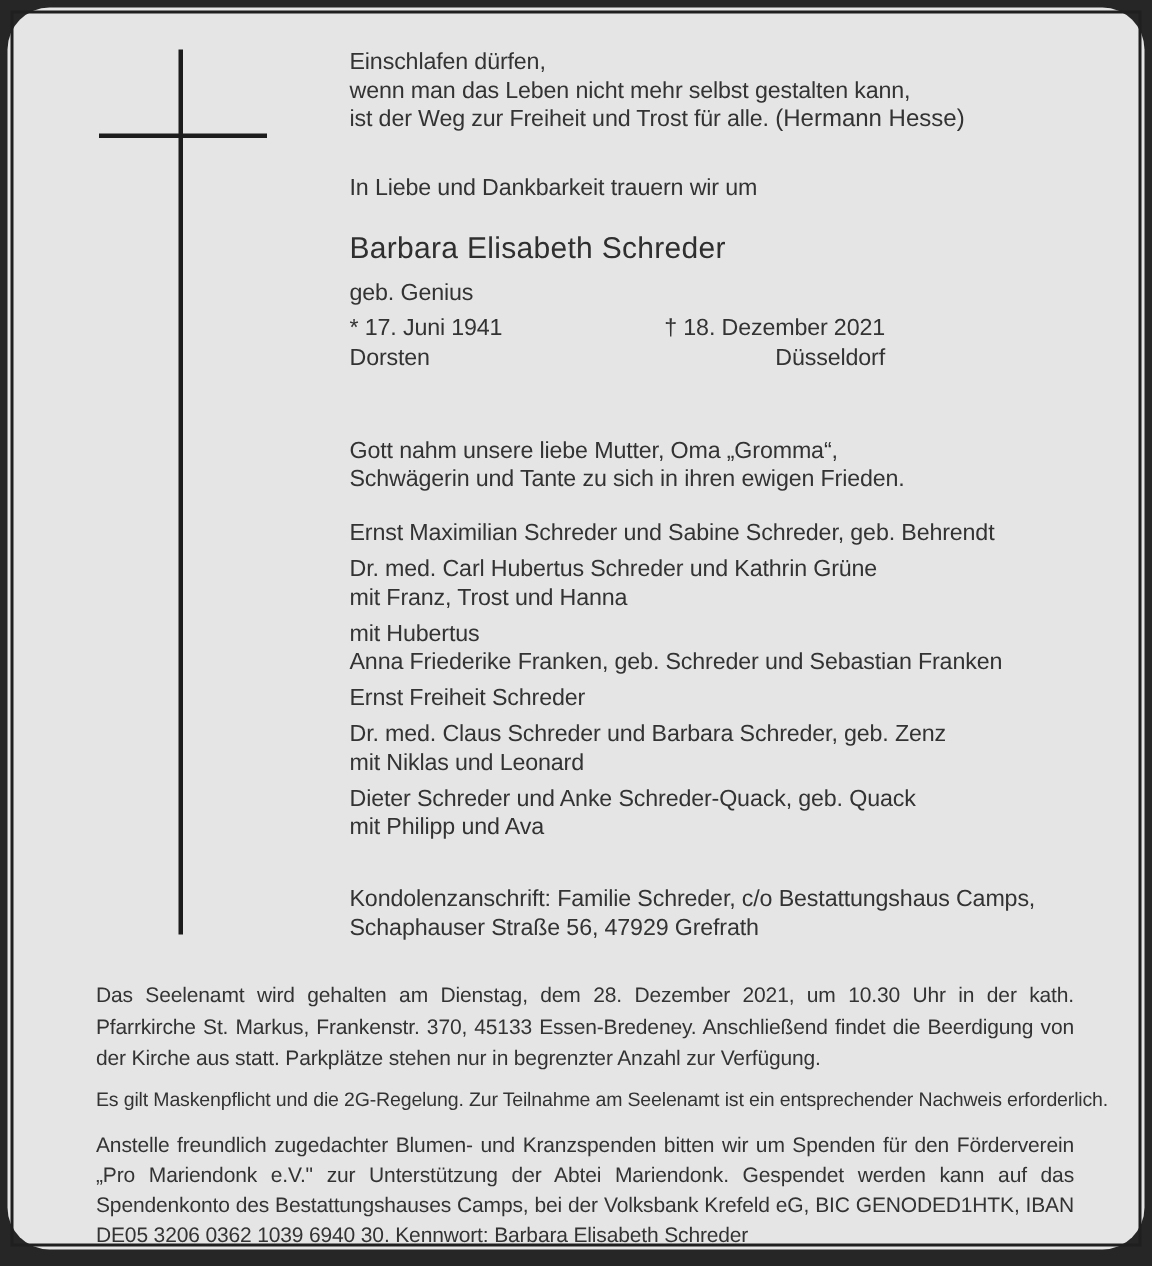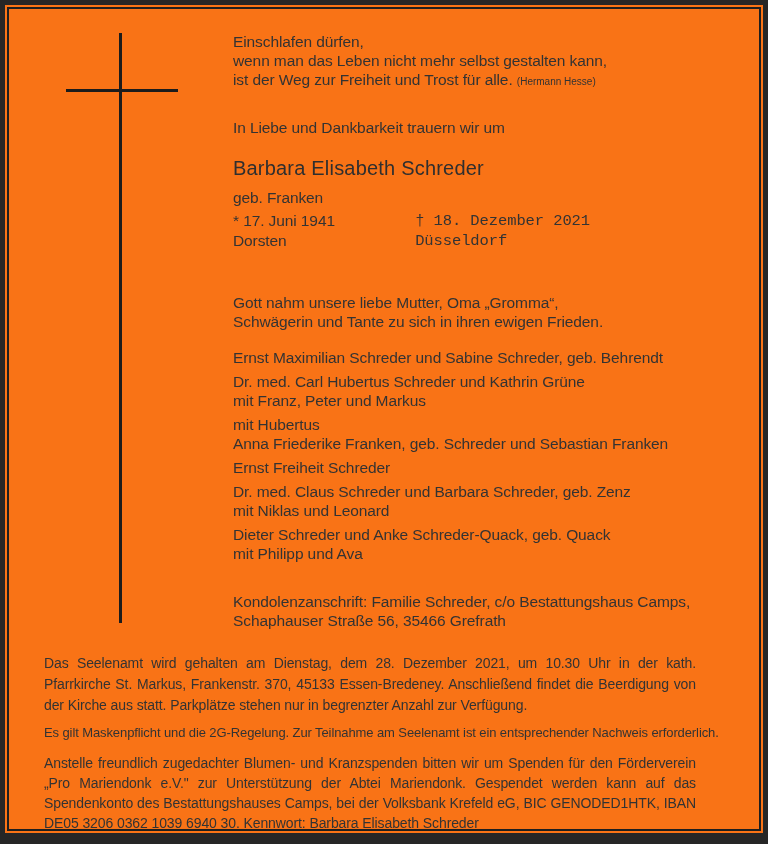--- a/index.html
+++ b/index.html
@@ -1,39 +1,39 @@
 <!DOCTYPE html>
 <html><head>
 <meta charset="utf-8">
 <style>
   html,body{margin:0;padding:0;background:#262626;}
   .page{position:relative;width:768px;height:844px;background:#262626;overflow:hidden;
         font-family:"Liberation Sans", sans-serif;}
-  .sheet{position:absolute;left:5px;top:5px;right:5px;bottom:11px;background:#f97316;}
+  .sheet{position:absolute;left:5px;top:5px;right:5px;bottom:11px;background:#e5e5e5;border-radius:28px;}
   .inner-rule{position:absolute;left:2px;top:2px;right:2px;bottom:2px;border:2px solid #1f1f1f;pointer-events:none;}
   
   .cross-v{position:absolute;left:114px;top:28px;width:3px;height:590px;background:#1c1c1c;}
   .cross-h{position:absolute;left:61px;top:84px;width:112px;height:3px;background:#1c1c1c;}
   
   .main-col{position:absolute;left:228px;top:27px;width:478px;font-size:15.5px;line-height:19px;
             color:#333;letter-spacing:-0.1px;}
   .quote-line{white-space:nowrap;}
-  .attribution{font-size:10px;letter-spacing:0;}
+  .attribution{font-size:16px;letter-spacing:0;}
   .intro{margin-top:27px;}
   .name{font-size:20px;line-height:34px;font-weight:400;margin:14px 0 0 0;color:#2f2f2f;letter-spacing:0.2px;}
   .maiden{margin-top:3px;}
   .dates{margin-top:4px;width:357px;display:flex;justify-content:space-between;line-height:20px;}
-  .dates-right{font-family:Liberation Mono, monospace;}
+  .dates-right{text-align:right;}
   .tribute{margin-top:42px;}
   .mourners{margin-top:17px;}
   .mourner-entry{margin-bottom:5px;}
   .entry-gap{margin-top:4px;}
   .condolence{margin-top:29px;}
   
-  .footer{position:absolute;left:39px;top:648px;width:652px;font-size:14px;line-height:21px;color:#333;
+  .footer{position:absolute;left:59px;top:648px;width:652px;font-size:14px;line-height:21px;color:#333;
           letter-spacing:-0.1px;}
   .fp{margin:0;}
   .fp.justified{text-align:justify;}
   .fp.p2{margin-top:6px;font-size:13px;white-space:nowrap;}
   .fp.p3{margin-top:10px;line-height:20px;}
 </style>
 </head>
 <body>
 
 <div class="page">
@@ -47,21 +47,21 @@
 
       <div class="quote">
         <div class="quote-line">Einschlafen dürfen,</div>
         <div class="quote-line">wenn man das Leben nicht mehr selbst gestalten kann,</div>
         <div class="quote-line"><span>ist der Weg zur Freiheit und Trost für alle.</span> <span class="attribution">(Hermann Hesse)</span></div>
       </div>
 
       <div class="intro">In Liebe und Dankbarkeit trauern wir um</div>
 
       <h1 class="name">Barbara Elisabeth Schreder</h1>
-      <div class="maiden">geb. Franken</div>
+      <div class="maiden">geb. Genius</div>
 
       <div class="dates">
         <div class="dates-left">
           <div><span>*</span> <span>17. Juni 1941</span></div>
           <div>Dorsten</div>
         </div>
         <div class="dates-right">
           <div><span>†</span> <span>18. Dezember 2021</span></div>
           <div>Düsseldorf</div>
         </div>
@@ -71,42 +71,42 @@
         <div>Gott nahm unsere liebe Mutter, Oma „Gromma“,</div>
         <div>Schwägerin und Tante zu sich in ihren ewigen Frieden.</div>
       </div>
 
       <div class="mourners">
         <div class="mourner-entry">
           <div>Ernst Maximilian Schreder und Sabine Schreder, geb. Behrendt</div>
         </div>
         <div class="mourner-entry">
           <div>Dr. med. Carl Hubertus Schreder und Kathrin Grüne</div>
-          <div>mit Franz, Peter und Markus</div>
+          <div>mit Franz, Trost und Hanna</div>
         </div>
         <div class="mourner-entry">
           <div>mit Hubertus</div>
           <div>Anna Friederike Franken, geb. Schreder und Sebastian Franken</div>
         </div>
         <div class="mourner-entry entry-gap">
           <div>Ernst Freiheit Schreder</div>
         </div>
         <div class="mourner-entry">
           <div>Dr. med. Claus Schreder und Barbara Schreder, geb. Zenz</div>
           <div>mit Niklas und Leonard</div>
         </div>
         <div class="mourner-entry">
           <div>Dieter Schreder und Anke Schreder-Quack, geb. Quack</div>
           <div>mit Philipp und Ava</div>
         </div>
       </div>
 
       <div class="condolence">
         <div>Kondolenzanschrift: Familie Schreder, c/o Bestattungshaus Camps,</div>
-        <div>Schaphauser Straße 56, 35466 Grefrath</div>
+        <div>Schaphauser Straße 56, 47929 Grefrath</div>
       </div>
 
     </div>
 
     <div class="footer">
       <p class="fp justified">Das Seelenamt wird gehalten am Dienstag, dem 28. Dezember 2021, um 10.30 Uhr in der kath. Pfarrkirche St. Markus, Frankenstr. 370, 45133 Essen-Bredeney. Anschließend findet die Beerdigung von der Kirche aus statt. Parkplätze stehen nur in begrenzter Anzahl zur Verfügung.</p>
       <p class="fp p2">Es gilt Maskenpflicht und die 2G-Regelung. Zur Teilnahme am Seelenamt ist ein entsprechender Nachweis erforderlich.</p>
       <p class="fp p3 justified">Anstelle freundlich zugedachter Blumen- und Kranzspenden bitten wir um Spenden für den Förderverein „Pro Mariendonk e.V." zur Unterstützung der Abtei Mariendonk. Gespendet werden kann auf das Spendenkonto des Bestattungshauses Camps, bei der Volksbank Krefeld eG, BIC GENODED1HTK, IBAN DE05 3206 0362 1039 6940 30. Kennwort: Barbara Elisabeth Schreder</p>
     </div>
 

